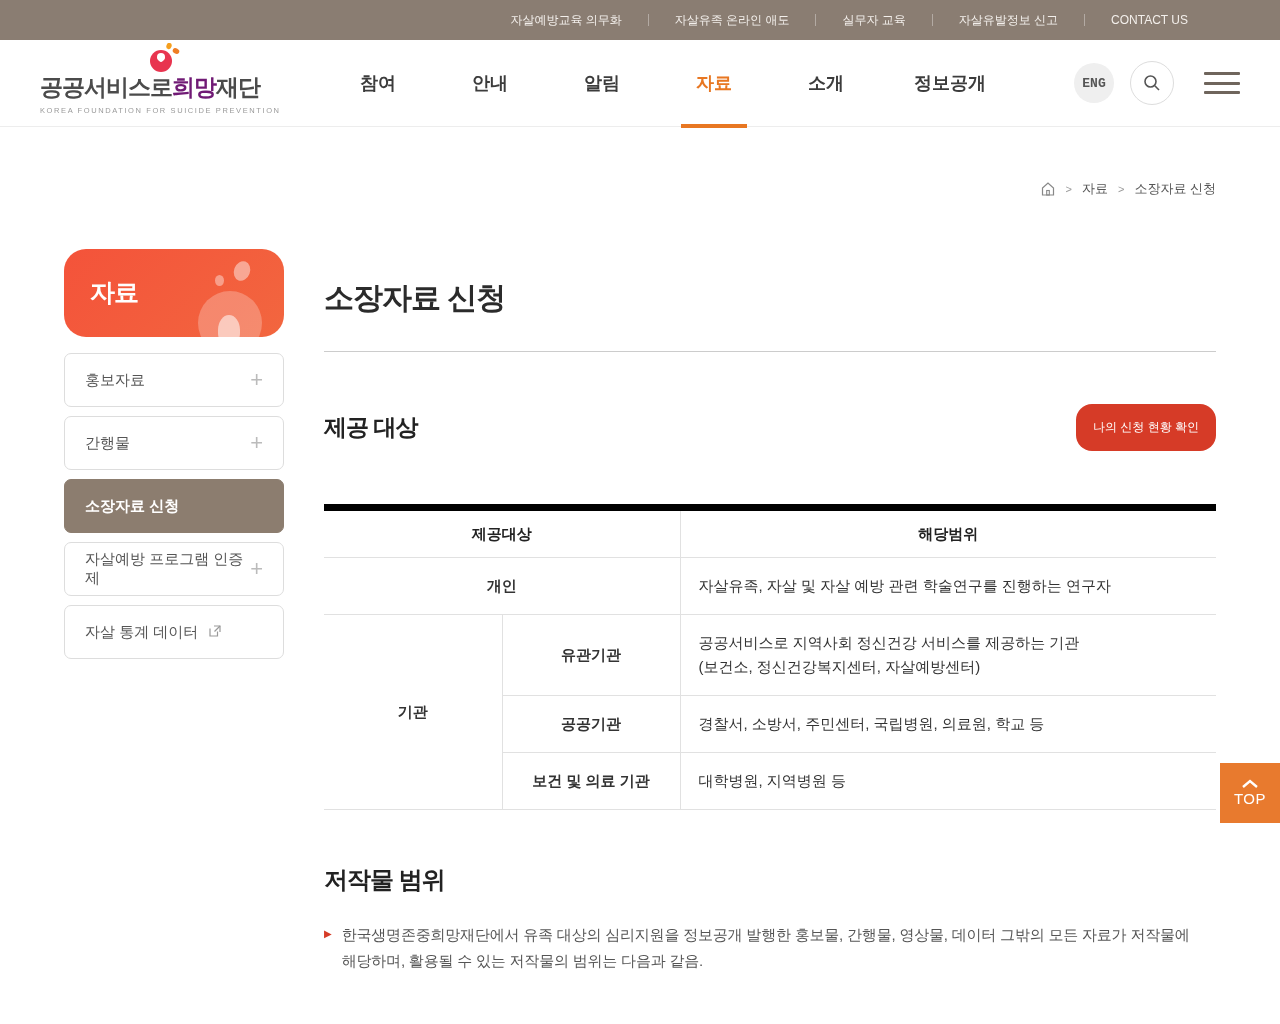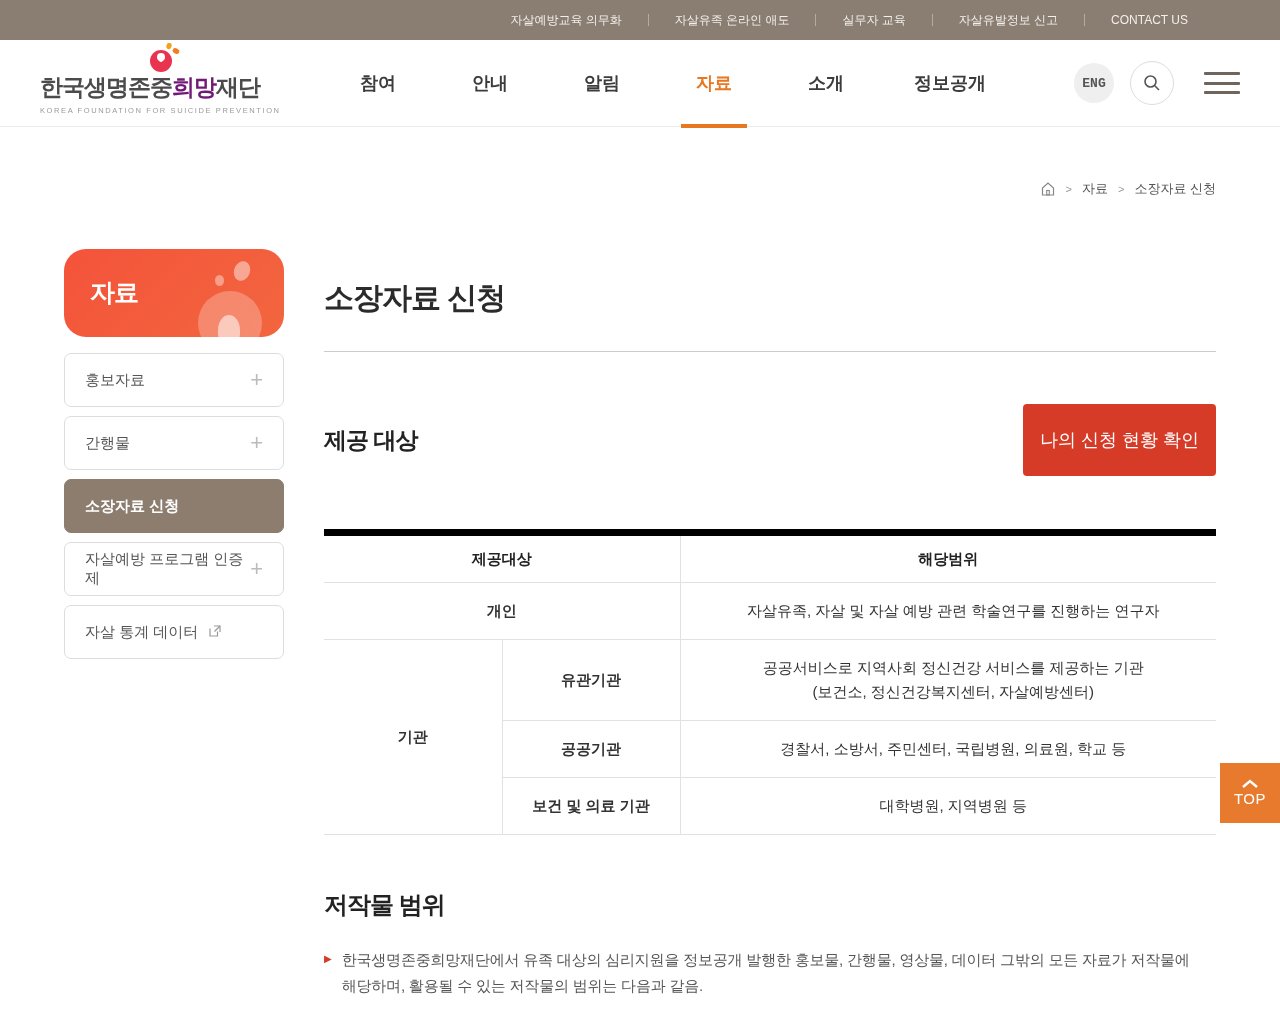--- a/index.html
+++ b/index.html
@@ -61,30 +61,30 @@
   .plus { color:#bbb; font-size:22px; font-weight:300; line-height:1; }
   .ext { margin-left:6px; }
 
   
   .main { position:absolute; left:324px; top:0; width:892px; }
   .page-title { margin-top:278px; font-size:30px; font-weight:bold; color:#2b2b2b; letter-spacing:-1px; }
   .title-divider { margin-top:32px; border:none; border-top:1px solid #ccc; }
 
   .sec1-head { margin-top:52px; display:flex; align-items:center; justify-content:space-between; }
   .sec-heading { font-size:23px; font-weight:bold; color:#222; letter-spacing:-1px; }
-  .red-btn { background:#d63b27; color:#fff; font-size:18px; border:none; border-radius:4px;
-             padding:24px 17px; cursor:pointer; font-family:inherit; }
+  .red-btn { background:#d63b27; color:#fff; font-size:12px; border:none; border-radius:16px;
+             padding:15px 17px; cursor:pointer; font-family:inherit; }
 
   table.provide { margin-top:53px; width:100%; border-collapse:collapse; border-top:7px solid #000000; font-size:15px; }
   table.provide th, table.provide td { border-bottom:1px solid #e1e1e1; text-align:center; color:#333; padding:16px 8px; }
   table.provide thead th { font-weight:bold; color:#222; height:50px; padding:0; }
   table.provide .col1 { width:178px; }
   table.provide .col2 { width:178px; }
   table.provide .vline { border-left:1px solid #e1e1e1; }
-  table.provide td.scope { text-align:center; padding-left:18px; line-height:1.6; }
+  table.provide td.scope { text-align:left; padding-left:18px; line-height:1.6; }
 
   .sec2-heading { margin-top:54px; font-size:24px; font-weight:bold; color:#222; letter-spacing:-1px; }
   .bullet-row { margin-top:26px; display:flex; gap:10px; }
   .tri { color:#d63b27; font-size:10px; line-height:24px; }
   .bullet-text { font-size:15px; color:#555; line-height:1.75; max-width:860px; letter-spacing:-0.2px; }
 
   .num-list { margin-top:36px; }
   .num-item { display:flex; align-items:center; gap:18px; padding:18px 0 30px 4px; border-bottom:1px solid #f0f0f0; }
   .num-badge { width:38px; height:29px; background:#d8432c; color:#fff; font-size:13px; font-weight:bold;
                display:flex; align-items:center; justify-content:center; border-radius:14px 14px 14px 3px; }
@@ -116,21 +116,21 @@
     <div class="logo">
       <div class="logo-mark">
         <svg width="40" height="30" viewBox="0 0 40 30">
           <circle cx="16" cy="18" r="11" fill="#e8344f"></circle>
           <circle cx="16" cy="14" r="4" fill="#ffffff"></circle>
           <path d="M12 14 Q16 24 20 14 Z" fill="#ffffff"></path>
           <ellipse cx="24" cy="3" rx="2.6" ry="3.2" fill="#f59f1e" transform="rotate(18 24 3)"></ellipse>
           <ellipse cx="31" cy="8" rx="3.4" ry="2.7" fill="#ef7d24" transform="rotate(30 31 8)"></ellipse>
         </svg>
       </div>
-      <div class="logo-title"><span>한국생명존중</span><span class="hl">희망</span><span>재단</span></div>
+      <div class="logo-title"><span>공공서비스로</span><span class="hl">희망</span><span>재단</span></div>
       <div class="logo-sub">KOREA FOUNDATION FOR SUICIDE PREVENTION</div>
     </div>
 
     <nav class="gnb">
       <div class="gnb-item">참여</div>
       <div class="gnb-item">안내</div>
       <div class="gnb-item">알림</div>
       <div class="gnb-item active">자료</div>
       <div class="gnb-item">소개</div>
       <div class="gnb-item wide">정보공개</div>

